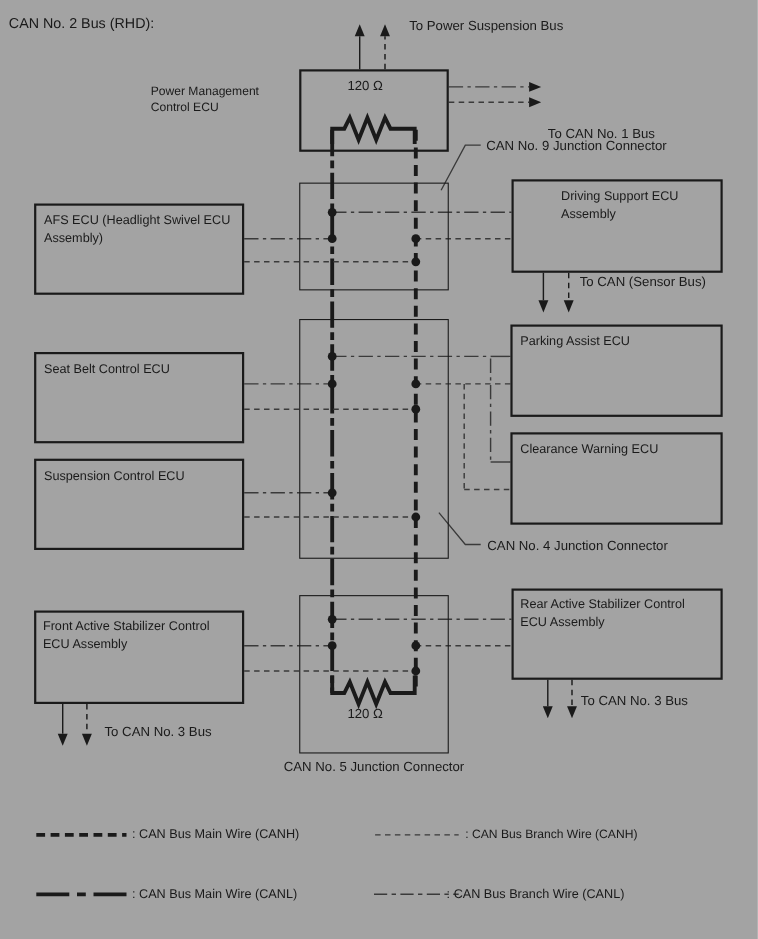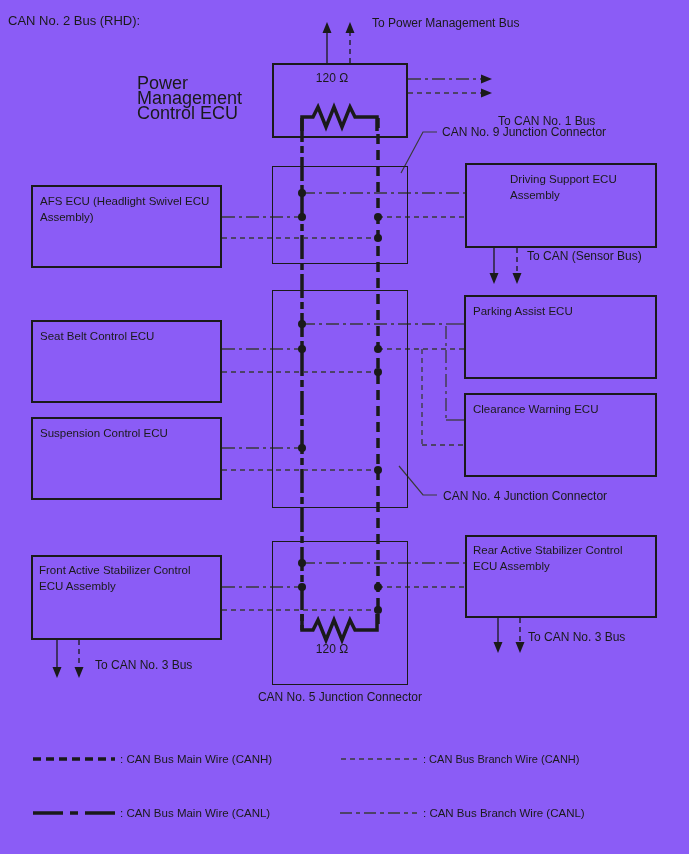--- a/index.html
+++ b/index.html
@@ -1,17 +1,17 @@
 <!DOCTYPE html>
 <html><head>
 <meta charset="utf-8">
 <style>
   html,body{margin:0;padding:0;background:#fff;}
   #canvas{
-    position:relative;width:689px;height:854px;background:#8b5cf6;
+    position:relative;width:689px;height:854px;background:#a3a3a3;
     font-family:"Liberation Sans","DejaVu Sans",sans-serif;color:#1a1a1a;overflow:hidden;
   }
   #wires{position:absolute;left:0;top:0;width:689px;height:854px;}
   .lbl{position:absolute;font-size:12px;line-height:15px;white-space:nowrap;}
   .boxlbl{position:absolute;font-size:11.5px;line-height:16px;white-space:normal;}
   .box{position:absolute;border:2px solid #1a1a1a;background:transparent;box-sizing:border-box;}
   .jbox{position:absolute;border:1.5px solid #1a1a1a;background:transparent;box-sizing:border-box;}
   .center{text-align:center;}
 </style>
 </head>
@@ -125,23 +125,23 @@
   <div class="box" style="left:465px;top:163px;width:192px;height:85px;"></div>
   <div class="box" style="left:31px;top:320px;width:191px;height:83px;"></div>
   <div class="box" style="left:464px;top:295px;width:193px;height:84px;"></div>
   <div class="box" style="left:464px;top:393px;width:193px;height:84px;"></div>
   <div class="box" style="left:31px;top:417px;width:191px;height:83px;"></div>
   <div class="box" style="left:31px;top:555px;width:191px;height:85px;"></div>
   <div class="box" style="left:465px;top:535px;width:192px;height:83px;"></div>
 
   <div class="lbl" style="left:8px;top:13px;font-size:13px;">CAN No. 2 Bus (RHD):</div>
 
-  <div class="boxlbl" style="left:137px;top:76px;width:125px;font-size:18px;line-height:15px;">Power Management Control ECU</div>
+  <div class="boxlbl" style="left:137px;top:76px;width:125px;font-size:11px;line-height:15px;">Power Management Control ECU</div>
   <div class="lbl center" style="left:282px;top:71px;width:100px;">120 Ω</div>
-  <div class="lbl" style="left:372px;top:16px;">To Power Management Bus</div>
+  <div class="lbl" style="left:372px;top:16px;">To Power Suspension Bus</div>
   <div class="lbl" style="left:498px;top:78px;margin-top:36px;">To CAN No. 1 Bus</div>
 
   <div class="lbl" style="left:442px;top:125px;">CAN No. 9 Junction Connector</div>
   <div class="lbl" style="left:443px;top:489px;">CAN No. 4 Junction Connector</div>
   <div class="lbl center" style="left:238px;top:690px;width:204px;">CAN No. 5 Junction Connector</div>
   <div class="lbl center" style="left:282px;top:642px;width:100px;">120 Ω</div>
 
   <div class="boxlbl" style="left:40px;top:193px;width:172px;">AFS ECU (Headlight Swivel ECU Assembly)</div>
   <div class="boxlbl" style="left:474px;top:171px;width:150px;margin-left:36px;">Driving Support ECU Assembly</div>
   <div class="boxlbl" style="left:40px;top:328px;width:172px;">Seat Belt Control ECU</div>
@@ -151,15 +151,15 @@
   <div class="boxlbl" style="left:39px;top:562px;width:176px;">Front Active Stabilizer Control ECU Assembly</div>
   <div class="boxlbl" style="left:473px;top:542px;width:176px;">Rear Active Stabilizer Control ECU Assembly</div>
 
   <div class="lbl" style="left:527px;top:249px;text-align:right;">To CAN (Sensor Bus)</div>
   <div class="lbl" style="left:95px;top:658px;">To CAN No. 3 Bus</div>
   <div class="lbl" style="left:528px;top:630px;">To CAN No. 3 Bus</div>
 
   <div class="lbl" style="left:120px;top:752px;font-size:11.5px;">: CAN Bus Main Wire (CANH)</div>
   <div class="lbl" style="left:423px;top:752px;font-size:11px;">: CAN Bus Branch Wire (CANH)</div>
   <div class="lbl" style="left:120px;top:806px;font-size:11.5px;">: CAN Bus Main Wire (CANL)</div>
-  <div class="lbl" style="left:423px;top:806px;font-size:11.5px;">: CAN Bus Branch Wire (CANL)</div>
+  <div class="lbl" style="left:406px;top:806px;font-size:11.5px;">: CAN Bus Branch Wire (CANL)</div>
 
 </div>
 
 </body></html>

